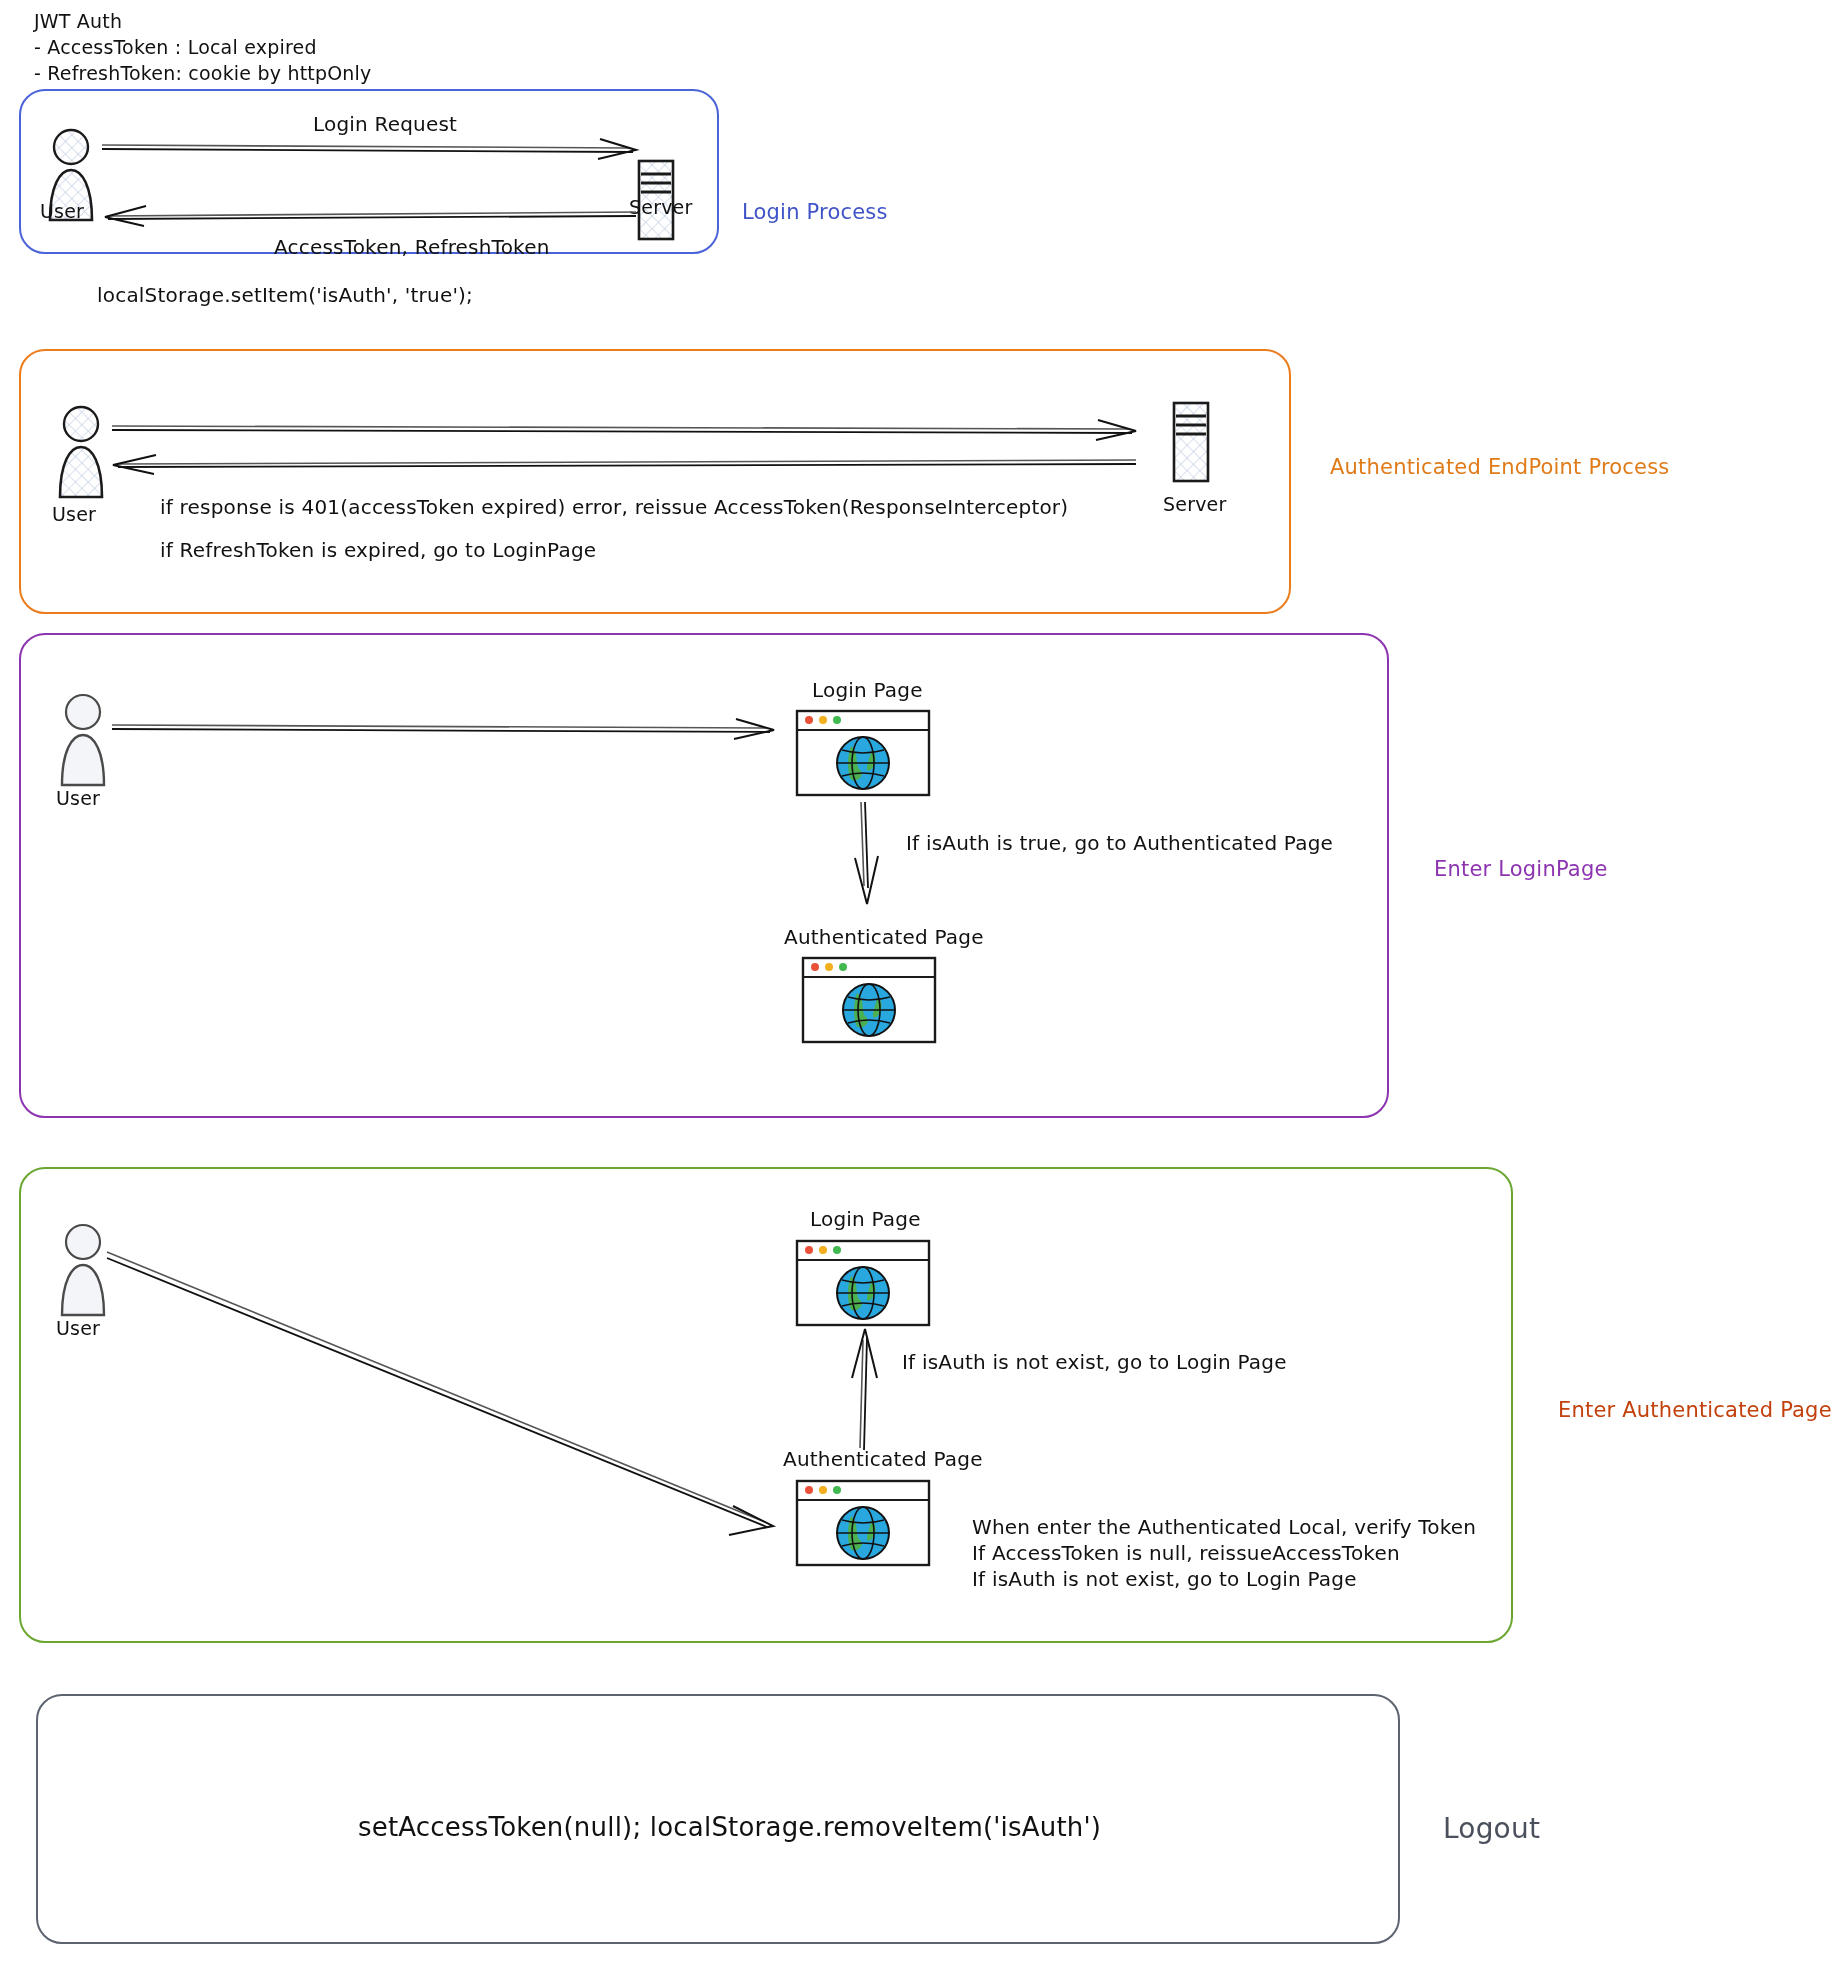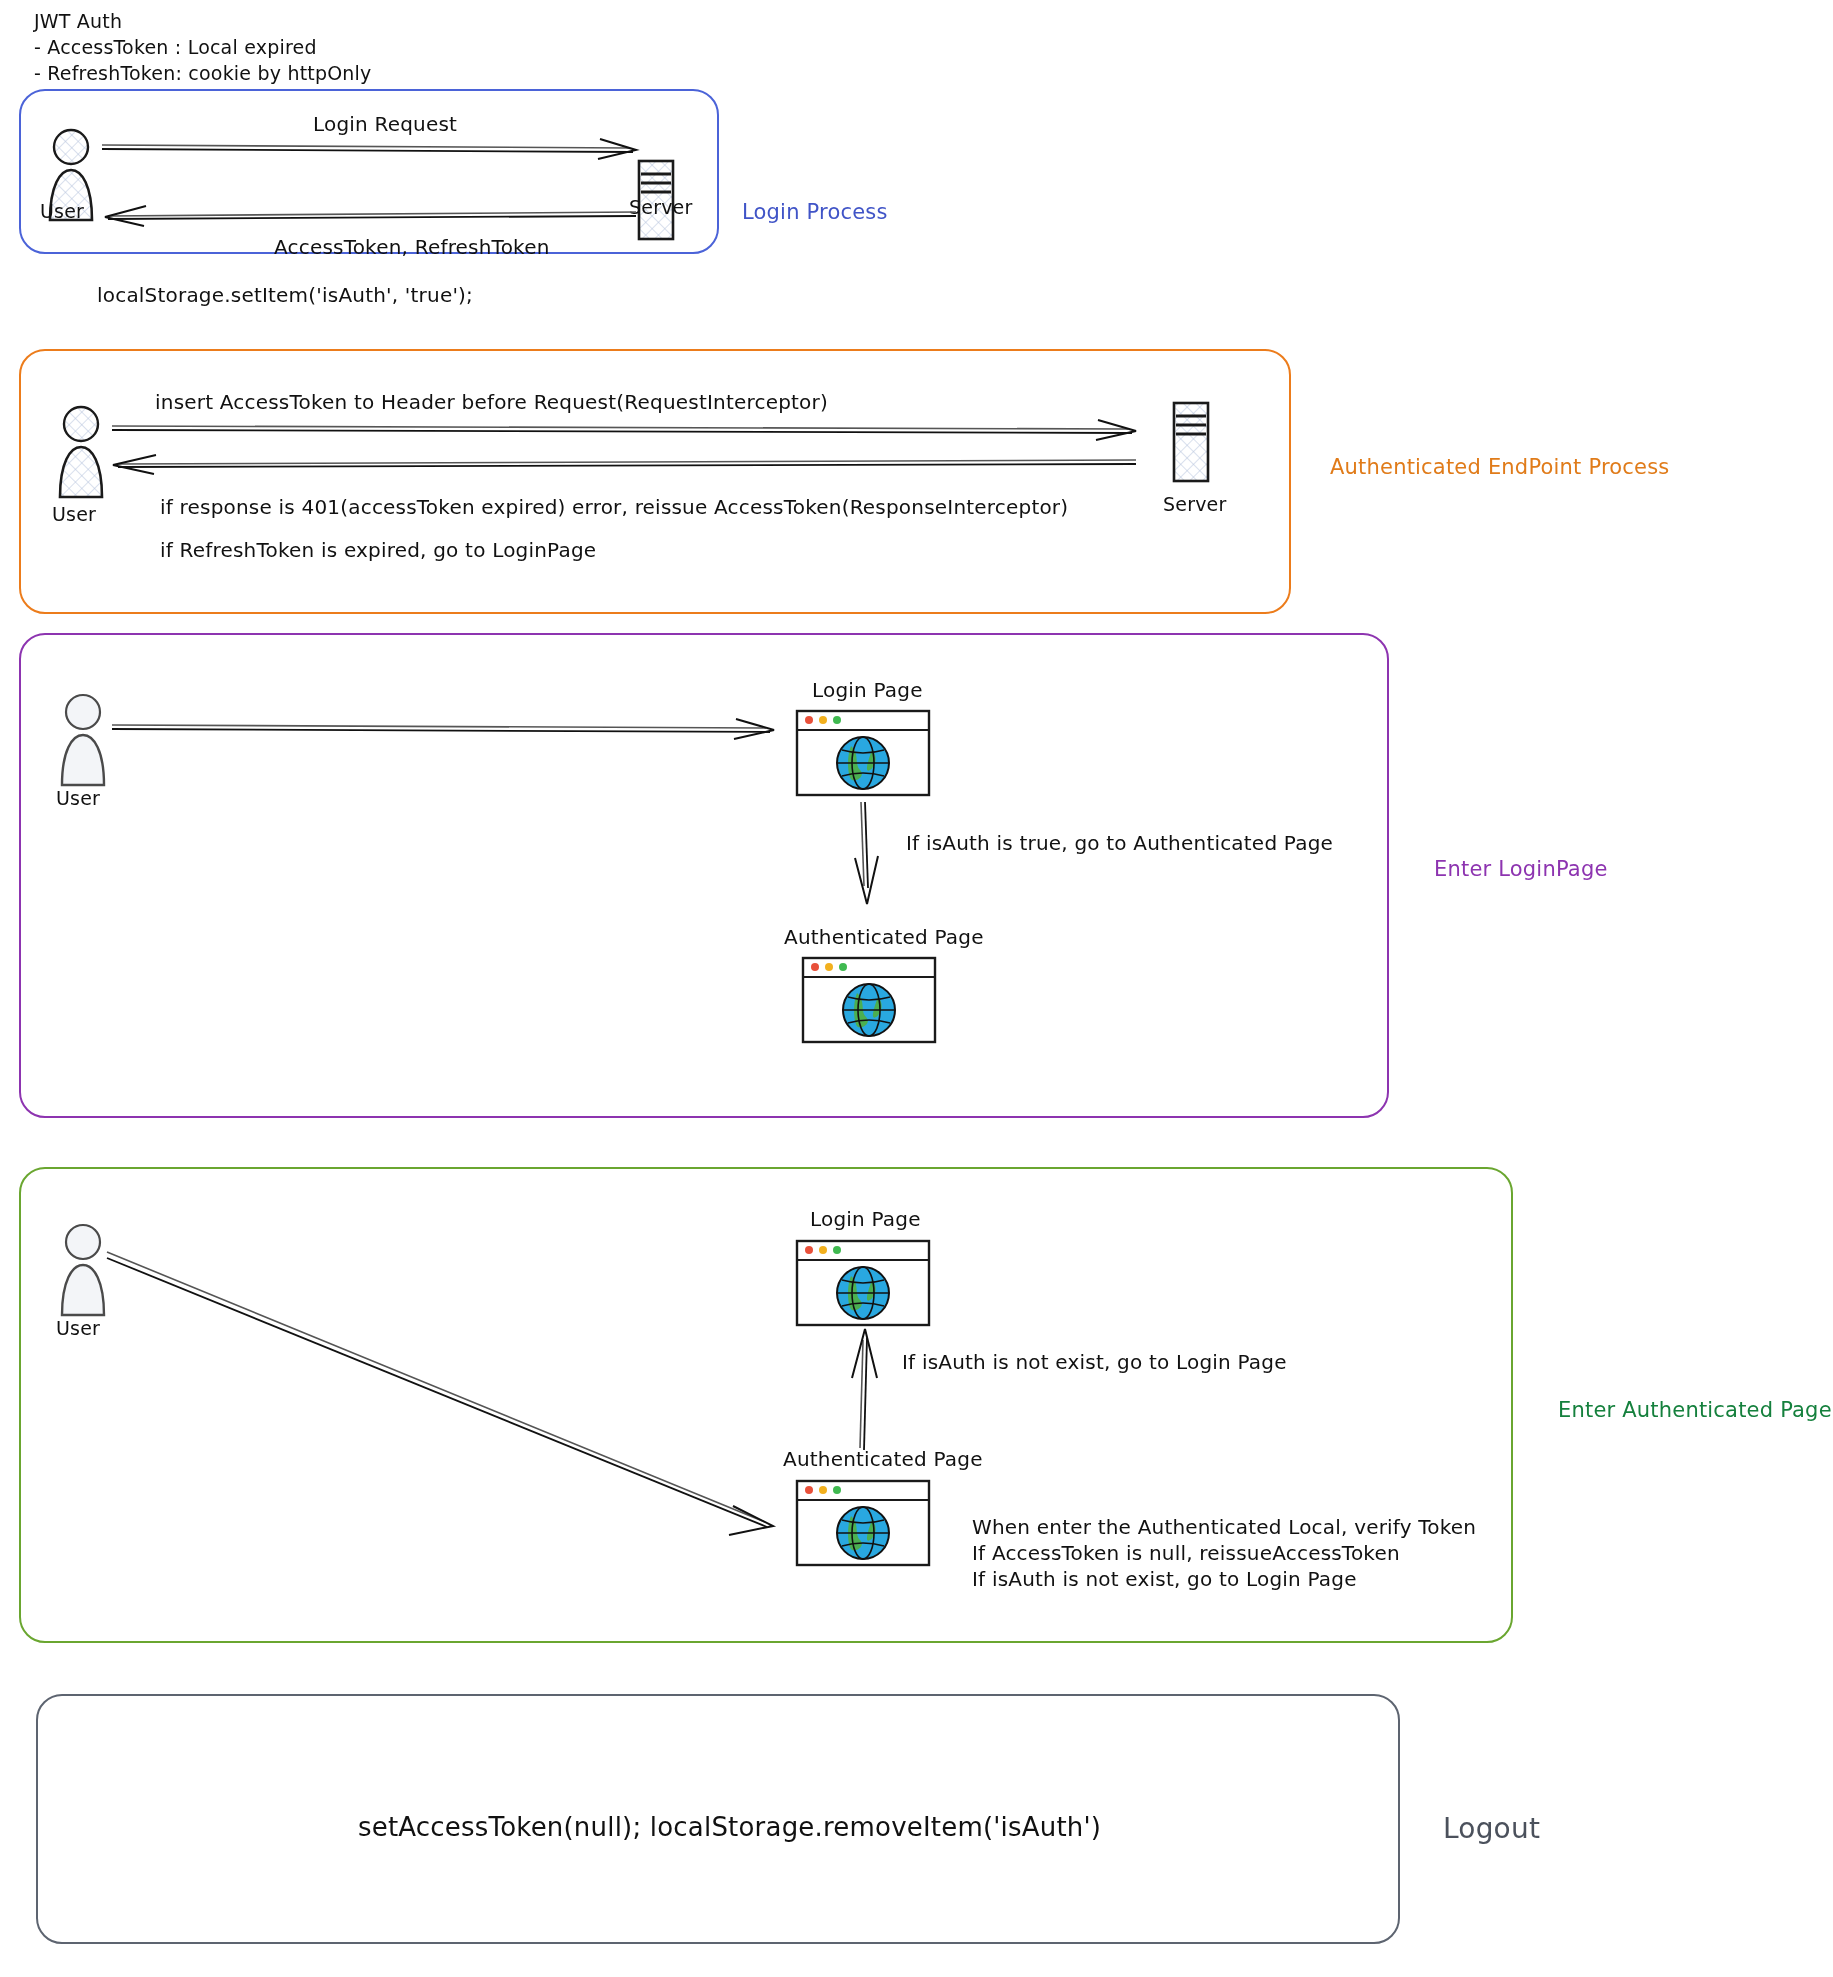--- a/index.html
+++ b/index.html
@@ -30,21 +30,21 @@
     letter-spacing: 0.2px;
   }
   .note       { font-size: 19px; line-height: 26px; }
   .label-sm   { font-size: 19px; }
   .label-md   { font-size: 20px; }
   .label-lg   { font-size: 24px; }
   .section-tag{ font-size: 21px; font-weight: 400; text-align: center; }
   .tag-blue   { color: #4054c7; }
   .tag-orange { color: #e07b19; }
   .tag-purple { color: #8d34b0; }
-  .tag-green  { color: #15803d; }
+  .tag-green  { color: #c2410c; }
   .tag-gray   { color: #4b515c; }
 
   
   .box {
     position: absolute;
     border-radius: 26px;
     background: transparent;
     box-sizing: border-box;
   }
   .box-blue   { border: 2.5px solid #4b63d8; }
@@ -159,21 +159,20 @@
         </pattern>
       </defs>
       <rect x="6" y="3" width="34" height="78" fill="url(#hatchS2)" stroke="#1a1a1a" stroke-width="2.6"></rect>
       <line x1="8" y1="16" x2="38" y2="16" stroke="#1a1a1a" stroke-width="3"></line>
       <line x1="8" y1="25" x2="38" y2="25" stroke="#1a1a1a" stroke-width="3"></line>
       <line x1="8" y1="34" x2="38" y2="34" stroke="#1a1a1a" stroke-width="3"></line>
     </svg>
   </div>
   <div class="txt label-sm" style="left:1163px; top:493px;">Server</div>
 
-  <div class="txt label-md" style="left:155px; top:390px;">insert AccessToken to Header before Request(RequestInterceptor)</div>
   <div class="arrow" style="left:110px; top:418px;">
     <svg width="1030" height="22" viewBox="0 0 1030 22">
       <path d="M2 8 L1018 11" stroke="#555" stroke-width="1.6" fill="none"></path>
       <path d="M2 12 L1022 15" stroke="#111" stroke-width="1.8" fill="none"></path>
       <path d="M988 2 L1026 13 L986 22" stroke="#111" stroke-width="2" fill="none"></path>
     </svg>
   </div>
 
   <div class="arrow" style="left:108px; top:452px;">
     <svg width="1030" height="22" viewBox="0 0 1030 22">

